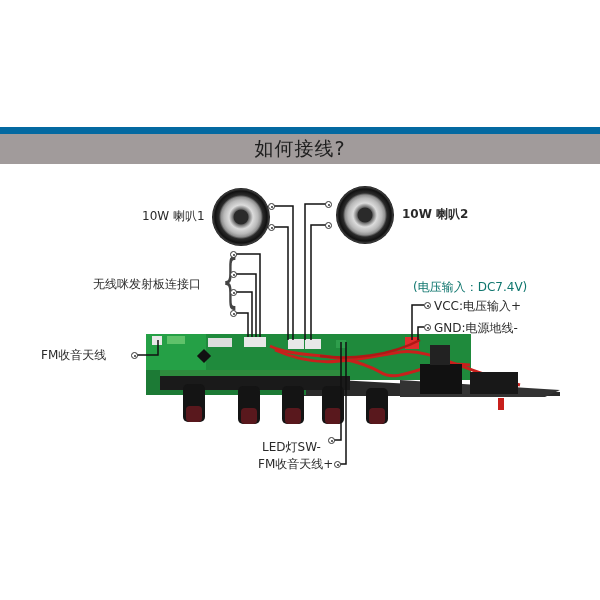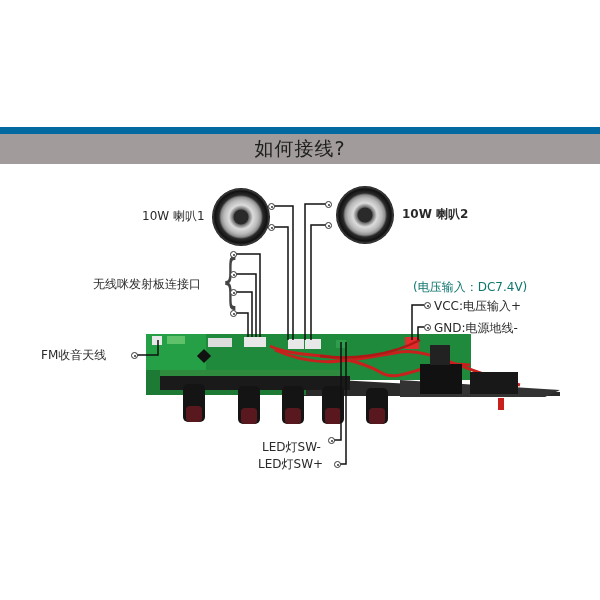--- a/index.html
+++ b/index.html
@@ -116,15 +116,15 @@
   <span class="term" style="left:131px;top:352px;"></span>
 
   <span class="label red" style="left:413px;top:280px;">(电压输入：DC7.4V)</span>
   <span class="term" style="left:424px;top:302px;"></span>
   <span class="label" style="left:434px;top:299px;">VCC:电压输入+</span>
   <span class="term" style="left:424px;top:324px;"></span>
   <span class="label" style="left:434px;top:321px;">GND:电源地线-</span>
 
   <span class="label" style="left:262px;top:440px;">LED灯SW-</span>
   <span class="term" style="left:328px;top:437px;"></span>
-  <span class="label" style="left:258px;top:457px;">LED灯SW+</span>
+  <span class="label" style="left:258px;top:457px;">FM收音天线+</span>
   <span class="term" style="left:334px;top:461px;"></span>
 </div>
 
 </body></html>

